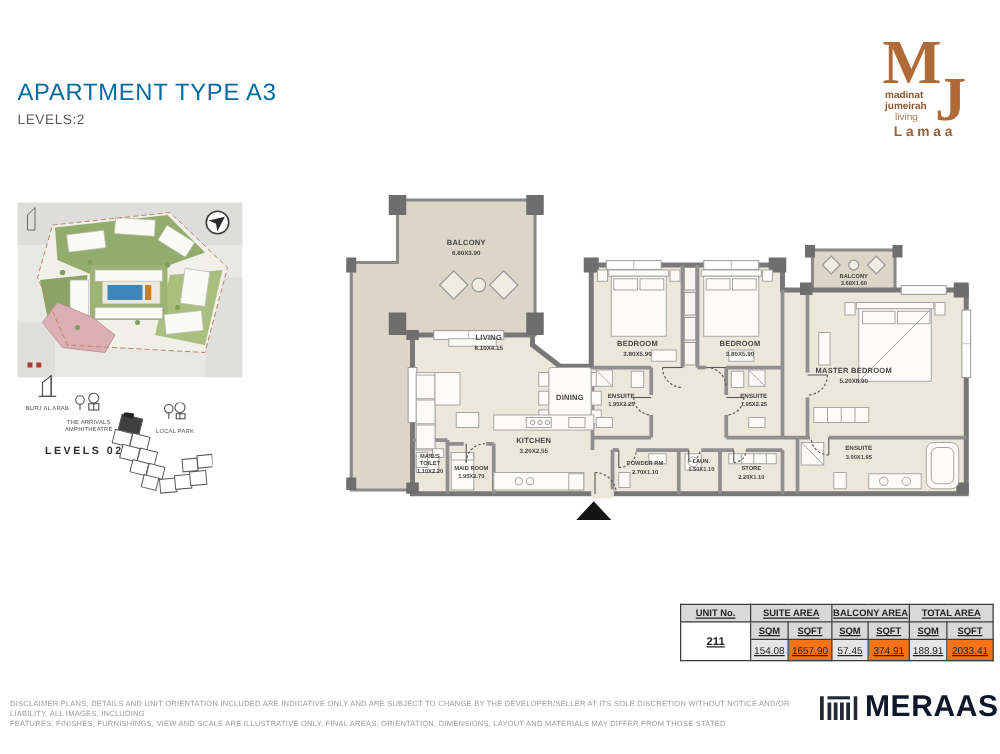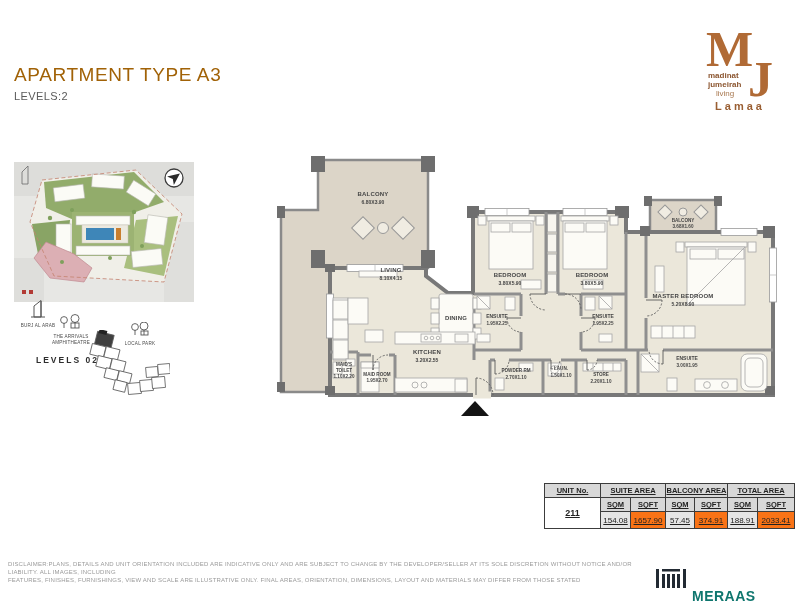--- a/index.html
+++ b/index.html
@@ -3,21 +3,21 @@
 <meta charset="utf-8">
 <style>
   * { margin:0; padding:0; box-sizing:border-box; }
   html,body { width:800px; height:603px; }
   body { font-family:"Liberation Sans", sans-serif; background:#ffffff; position:relative; overflow:hidden; }
   .page { position:absolute; left:0; top:0; width:800px; height:603px; background:#fff; }
   .abs { position:absolute; }
 
   
   .title { left:14px; top:38px; font-size:22px; font-weight:bold; color:#C87E2E; letter-spacing:.5px; }
-  .subtitle { left:14px; top:64px; font-size:19px; font-weight:500; color:#a16207; letter-spacing:.6px; }
+  .subtitle { left:14px; top:64px; font-size:19px; font-weight:500; color:#0369a1; letter-spacing:.6px; }
   .levels { left:14px; top:90px; font-size:11px; color:#5A5A5A; letter-spacing:.4px; }
 
   
   .mj { left:686px; top:14px; width:104px; height:100px; }
   .lamaa { left:700px; top:100px; width:80px; text-align:center; font-size:11px; font-weight:bold; letter-spacing:3px; color:#9A5F33; }
 
   
   .sitemap { left:14px; top:162px; width:180px; height:140px; }
   .landmark { text-align:center; color:#555; }
   .landmark .lbl { font-size:4.6px; letter-spacing:.2px; margin-top:1px; line-height:5.5px; color:#4c4c4c; }
@@ -39,21 +39,21 @@
   .areas td { border:1px solid #3c3c3c; text-align:center; vertical-align:middle;
               font-size:7.5px; color:#222; height:14px; padding:1px 0;text-decoration:underline; }
   .areas .hd { background:#D8D8D8; font-weight:bold; }
   .areas .num { font-size:8px; background:#e5e5e5; height:17px; }
   .areas .sqftc { background:#f97316; }
   .areas .unitno { font-weight:bold; font-size:9px; background:#fff; }
 
   
   .disclaimer { left:8px; top:560px; width:650px; font-size:6px; line-height:8px; color:#9a9a9a; letter-spacing:.2px; }
   .meraas { left:656px; top:552px; display:flex; align-items:center; gap:6px; }
-  .meraas .wordmark { font-size:14px; font-weight:bold; letter-spacing:.5px; color:#0f766e;margin-top:36px; }
+  .meraas .wordmark { font-size:24px; font-weight:bold; letter-spacing:.5px; color:#0f172a; }
 </style>
 </head>
 <body>
 
 <div class="page">
 
   <div class="abs subtitle">APARTMENT TYPE A3</div>
   <div class="abs levels">LEVELS:2</div>
 
   <div class="abs mj">

